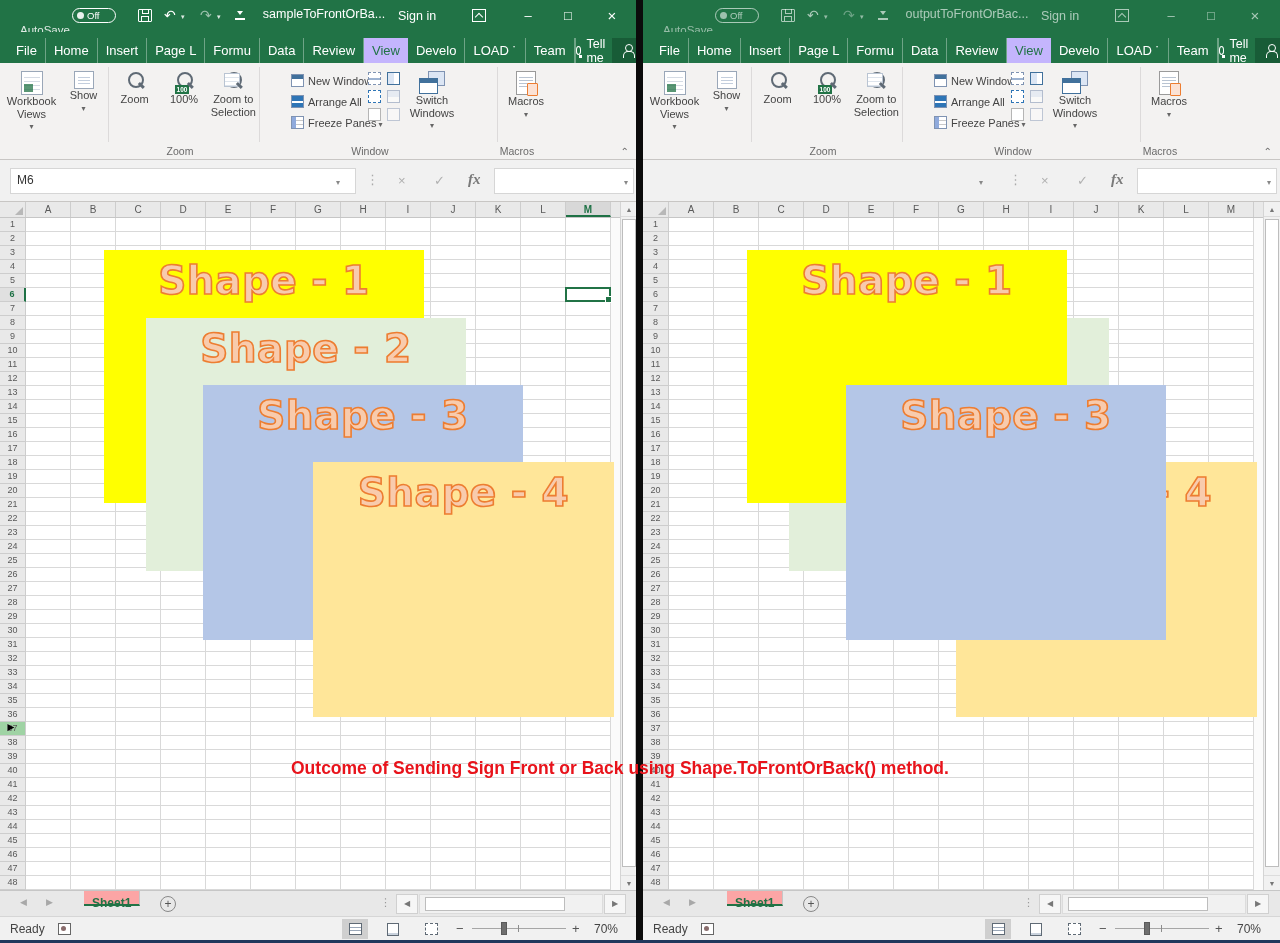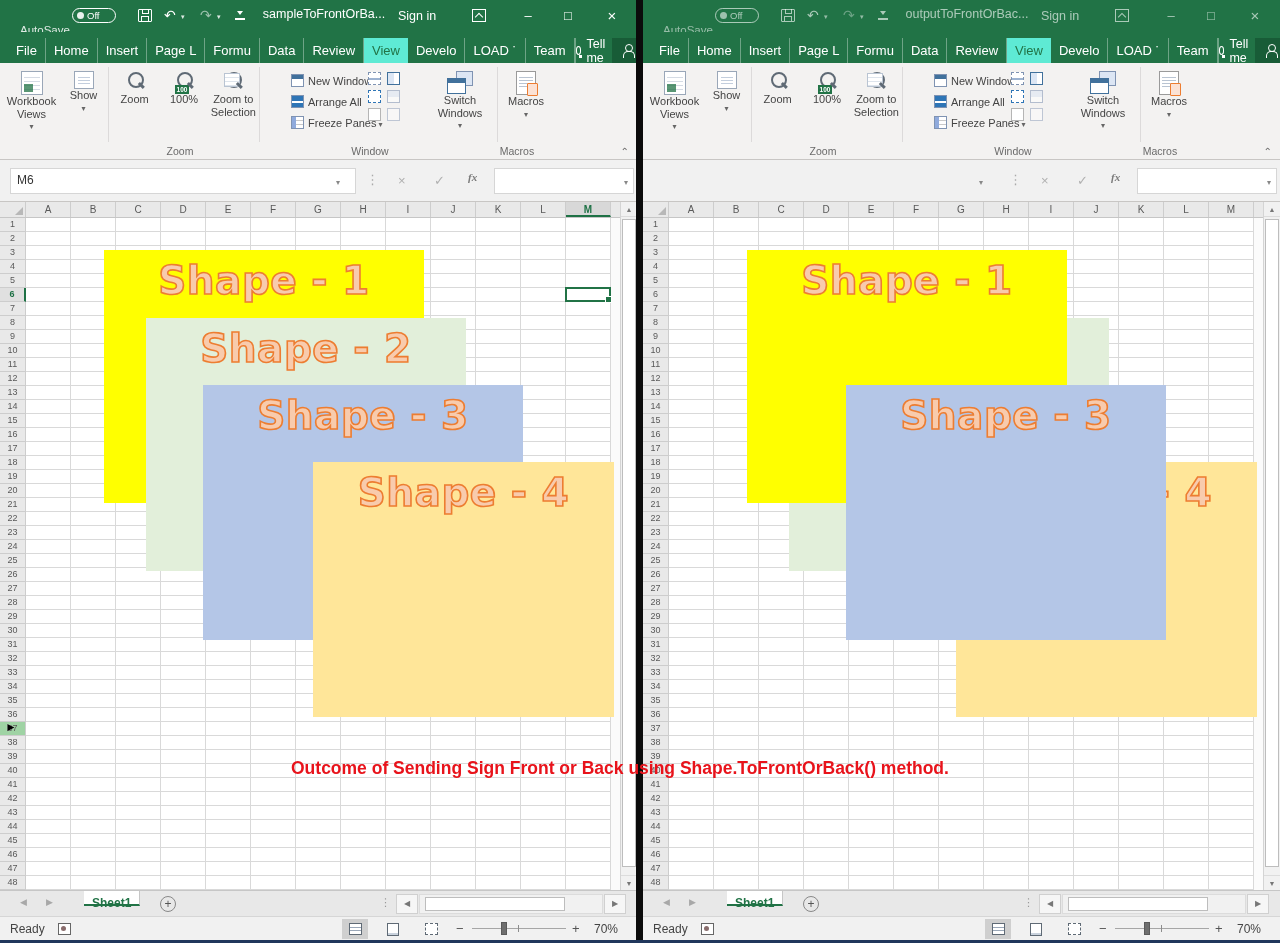--- a/index.html
+++ b/index.html
@@ -31,21 +31,21 @@
   .doc-title{left:254px;top:7px;width:140px;font-size:12.5px;text-align:center;white-space:nowrap;}
   .sign-in{left:398px;top:9px;font-size:12.5px;}
   .i-ribopt{left:472px;top:9px;width:14px;height:13px;border:1.5px solid currentColor;}
   .i-ribopt::after{content:"";position:absolute;left:3px;top:4px;width:5px;height:5px;border-left:1.5px solid currentColor;border-top:1.5px solid currentColor;transform:rotate(45deg);}
   .cap-btn{top:0;width:36px;height:32px;line-height:32px;text-align:center;font-size:13px;cursor:default;}
   .b-min{left:510px;} .b-max{left:550px;} .b-close{left:594px;font-size:15px;}
 
   
   .tabstrip{position:absolute;top:32px;left:0;right:0;height:31px;background:var(--titlebar-green);display:flex;align-items:flex-end;padding-left:8px;color:#fff;}
   .rtab{height:25px;display:flex;align-items:center;padding:0 8px;font-size:13px;border-right:1px solid rgba(255,255,255,.35);white-space:nowrap;}
-  .rtab.active{background:#5eead4;color:var(--titlebar-green);border-right:none;}
+  .rtab.active{background:#c4b5fd;color:var(--titlebar-green);border-right:none;}
   .tellme{height:25px;display:flex;align-items:center;gap:5px;padding:0 0;font-size:12.5px;border-left:1px solid rgba(255,255,255,.35);}
   .sharebox{height:25px;display:flex;align-items:center;gap:5px;padding:0 10px;font-size:12.5px;background:var(--dark-green);margin-left:4px;}
   .i-bulb{width:9px;height:9px;border:1.3px solid currentColor;border-radius:50%;position:relative;}
   .i-bulb::after{content:"";position:absolute;left:2px;bottom:-4px;width:3px;height:3px;background:currentColor;}
   .i-person{width:13px;height:13px;position:relative;}
   .i-person::before{content:"";position:absolute;left:3px;top:0;width:6px;height:6px;border:1.4px solid currentColor;border-radius:50%;}
   .i-person::after{content:"";position:absolute;left:1px;top:7px;width:10px;height:6px;border:1.4px solid currentColor;border-bottom:none;border-radius:5px 5px 0 0;}
 
   
   .ribbon{position:absolute;top:63px;left:0;right:0;height:97px;background:#f3f2f1;border-bottom:1px solid #c8c6c4;display:flex;padding:3px 0 16px 3px;}
@@ -53,21 +53,21 @@
   .bigbtn{display:flex;flex-direction:column;align-items:center;justify-content:flex-start;padding-top:5px;font-size:11px;color:#444;text-align:center;line-height:12.5px;}
   .drp::after{content:"▾";font-size:8px;color:#666;display:block;margin-top:1px;}
   .grp-wv{width:57px;} .grp-show{width:47px;}
   .grp-zoom{width:148px;display:flex;}
   .grp-zoom .bigbtn{flex:1;}
   .grp-window{width:235px;display:flex;}
   .wincol1{width:104px;padding-top:4px;}
   .winrow{height:21px;display:flex;align-items:center;gap:4px;font-size:11px;color:#444;white-space:nowrap;margin-left:30px;}
   .winrow .drp2::after{content:"▾";font-size:8px;color:#666;margin-left:2px;}
   .mcol{width:19px;display:flex;flex-direction:column;gap:5px;padding-top:6px;align-items:center;}
-  .sw-btn{width:58px;margin-left:28px;}
+  .sw-btn{width:58px;}
   .grp-macros{width:54px;}
   .glabel{position:absolute;bottom:2px;font-size:10.5px;color:#6a6a6a;text-align:center;}
   .gl-zoom{left:110px;width:140px;} .gl-window{left:300px;width:140px;} .gl-macros{left:482px;width:70px;}
   .collapse{position:absolute;right:8px;bottom:2px;font-size:10px;color:#666;}
   
   .m{width:13px;height:13px;border:1px solid #7f93b2;background:#fff;display:inline-block;flex:none;}
   .m-nw{background:linear-gradient(180deg,#41719c 0 4px,#fff 4px);}
   .m-aa{background:linear-gradient(#2e75b6 0 5px,#fff 5px 7px,#2e75b6 7px 11px,#fff 11px);}
   .m-fp{background:linear-gradient(90deg,#8faadc 0 4px,transparent 4px),repeating-linear-gradient(#fff 0 3px,#c9c9c9 3px 4px);}
   .m-sp{background:linear-gradient(#fff 0 5px,#9db3d1 5px 7px,#fff 7px);border-style:dashed;}
@@ -93,21 +93,21 @@
   .i-mac::before{content:"";position:absolute;left:2px;top:3px;right:2px;height:12px;background:repeating-linear-gradient(#fff 0 2px,#b9c4d2 2px 3px);}
   .i-mac::after{content:"";position:absolute;right:-3px;bottom:-2px;width:9px;height:11px;border:1.5px solid #ed7d31;background:#fbe2d5;border-radius:1px;}
 
   
   .fbar{position:absolute;top:160px;left:0;right:0;height:42px;background:#f1f1f1;border-bottom:1px solid #c8c6c4;}
   .namebox{position:absolute;left:10px;top:8px;width:346px;height:26px;background:#fff;border:1px solid #d6d6d6;font-size:12px;color:#333;padding:4px 6px;}
   .nb-caret{position:absolute;left:336px;top:18px;font-size:8px;color:#888;}
   .fb-handle{position:absolute;left:366px;top:12px;font-size:13px;color:#aaa;}
   .fb-x{position:absolute;left:398px;top:13px;font-size:13px;color:#b0b0b0;}
   .fb-ok{position:absolute;left:434px;top:13px;font-size:13px;color:#b0b0b0;}
-  .fb-fx{position:absolute;left:468px;top:11px;font-size:11px;color:#7a7a7a;font-style:italic;font-family:"Liberation Serif",serif;font-weight:bold;}
+  .fb-fx{position:absolute;left:468px;top:11px;font-size:15px;color:#7a7a7a;font-style:italic;font-family:"Liberation Serif",serif;font-weight:bold;}
   .finput{position:absolute;left:494px;top:8px;right:3px;height:26px;background:#fff;border:1px solid #d6d6d6;}
   .fi-caret{position:absolute;right:9px;top:18px;font-size:8px;color:#888;}
 
   
   .colheads{position:absolute;top:202px;left:0;width:620px;height:16px;background:var(--header-bg);border-bottom:1px solid #c6c6c6;display:flex;}
   .corner{width:26px;height:100%;border-right:1px solid #cdcdcd;position:relative;}
   .corner::after{content:"";position:absolute;right:2px;bottom:2px;border-left:8px solid transparent;border-bottom:8px solid #b8b8b8;}
   .col-cell{width:45px;height:100%;font-size:10px;color:#595959;text-align:center;line-height:15px;border-right:1px solid #cdcdcd;}
   .colheads .hl{background:var(--header-hl-bg);color:#1e7145;border-bottom:2px solid #1e7145;font-weight:bold;}
   .gutter{position:absolute;top:218px;left:0;width:26px;height:672px;background:var(--header-bg);display:flex;flex-direction:column;}
@@ -128,21 +128,21 @@
   
   .vscroll{position:absolute;top:202px;left:620px;width:17px;height:688px;background:#f1f1f1;border-left:1px solid #d4d4d4;}
   .vs-up,.vs-dn{position:absolute;left:0;width:16px;height:15px;font-size:7px;color:#777;text-align:center;line-height:15px;background:#f1f1f1;border-bottom:1px solid #dcdcdc;}
   .vs-dn{bottom:0;border-top:1px solid #dcdcdc;border-bottom:none;}
   .vs-thumb{position:absolute;left:1px;top:17px;width:14px;height:648px;background:#fff;border:1px solid #bdbdbd;}
 
   
   .tabbar{position:absolute;top:890px;left:0;right:0;height:26px;background:#e8e8e8;border-top:1px solid #c6c6c6;}
   .tb-nav{position:absolute;top:6px;font-size:9px;color:#a8a8a8;}
   .tb-nav.n1{left:20px;} .tb-nav.n2{left:46px;}
-  .sheettab{position:absolute;left:84px;top:0;height:15px;min-width:56px;padding:0 8px;background:#ffffff;color:#217346;font-weight:bold;font-size:12px;line-height:24px;text-align:center;border-right:1px solid #c6c6c6;border-bottom:2px solid #217346;}
+  .sheettab{position:absolute;left:84px;top:0;height:15px;min-width:56px;padding:0 8px;background:#fca5a5;color:#217346;font-weight:bold;font-size:12px;line-height:24px;text-align:center;border-right:1px solid #c6c6c6;border-bottom:2px solid #217346;}
   .addsheet{position:absolute;left:160px;top:5px;width:16px;height:16px;border:1px solid #888;border-radius:50%;color:#555;font-size:12px;line-height:14px;text-align:center;}
   .tb-dots{position:absolute;left:380px;top:5px;font-size:11px;color:#999;}
   .hs-l,.hs-r{position:absolute;top:3px;width:22px;height:20px;background:#f6f6f6;border:1px solid #d0d0d0;font-size:8px;color:#777;text-align:center;line-height:18px;}
   .hs-l{left:396px;} .hs-r{left:604px;}
   .hs-track{position:absolute;left:419px;top:3px;width:184px;height:20px;background:#f1f1f1;border:1px solid #dcdcdc;}
   .hs-thumb{position:absolute;left:5px;top:2px;width:140px;height:14px;background:#fff;border:1px solid #bdbdbd;}
 
   
   .statusbar{position:absolute;top:916px;left:0;right:0;height:24px;background:#f1f1f1;border-top:1px solid #d6d6d6;}
   .st-ready{position:absolute;left:10px;top:5px;font-size:12px;color:#444;}

